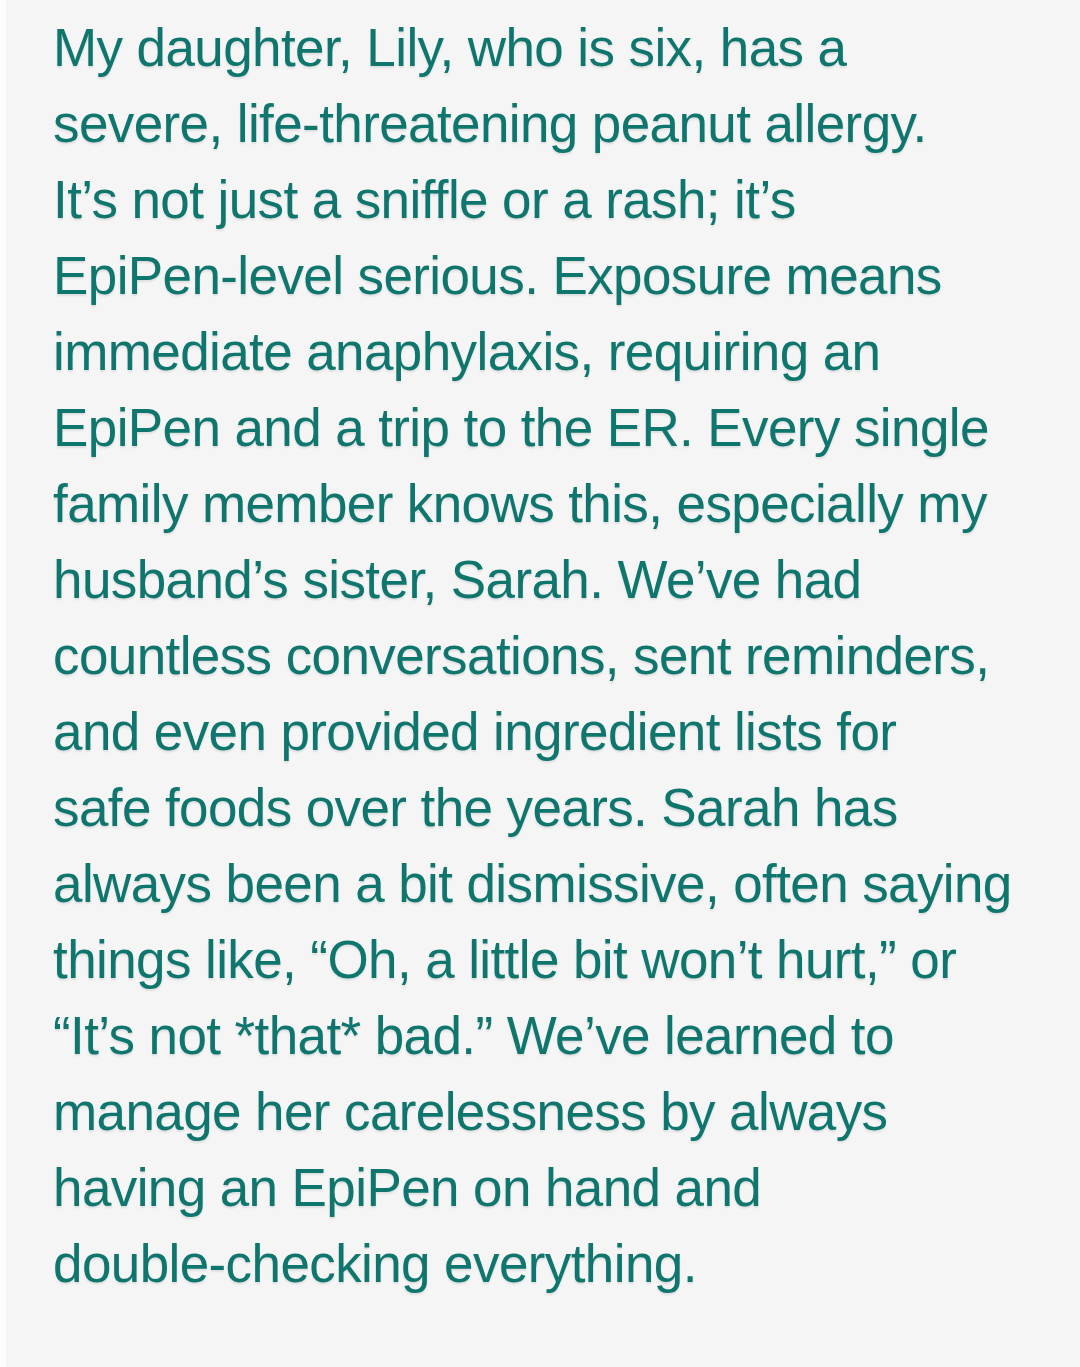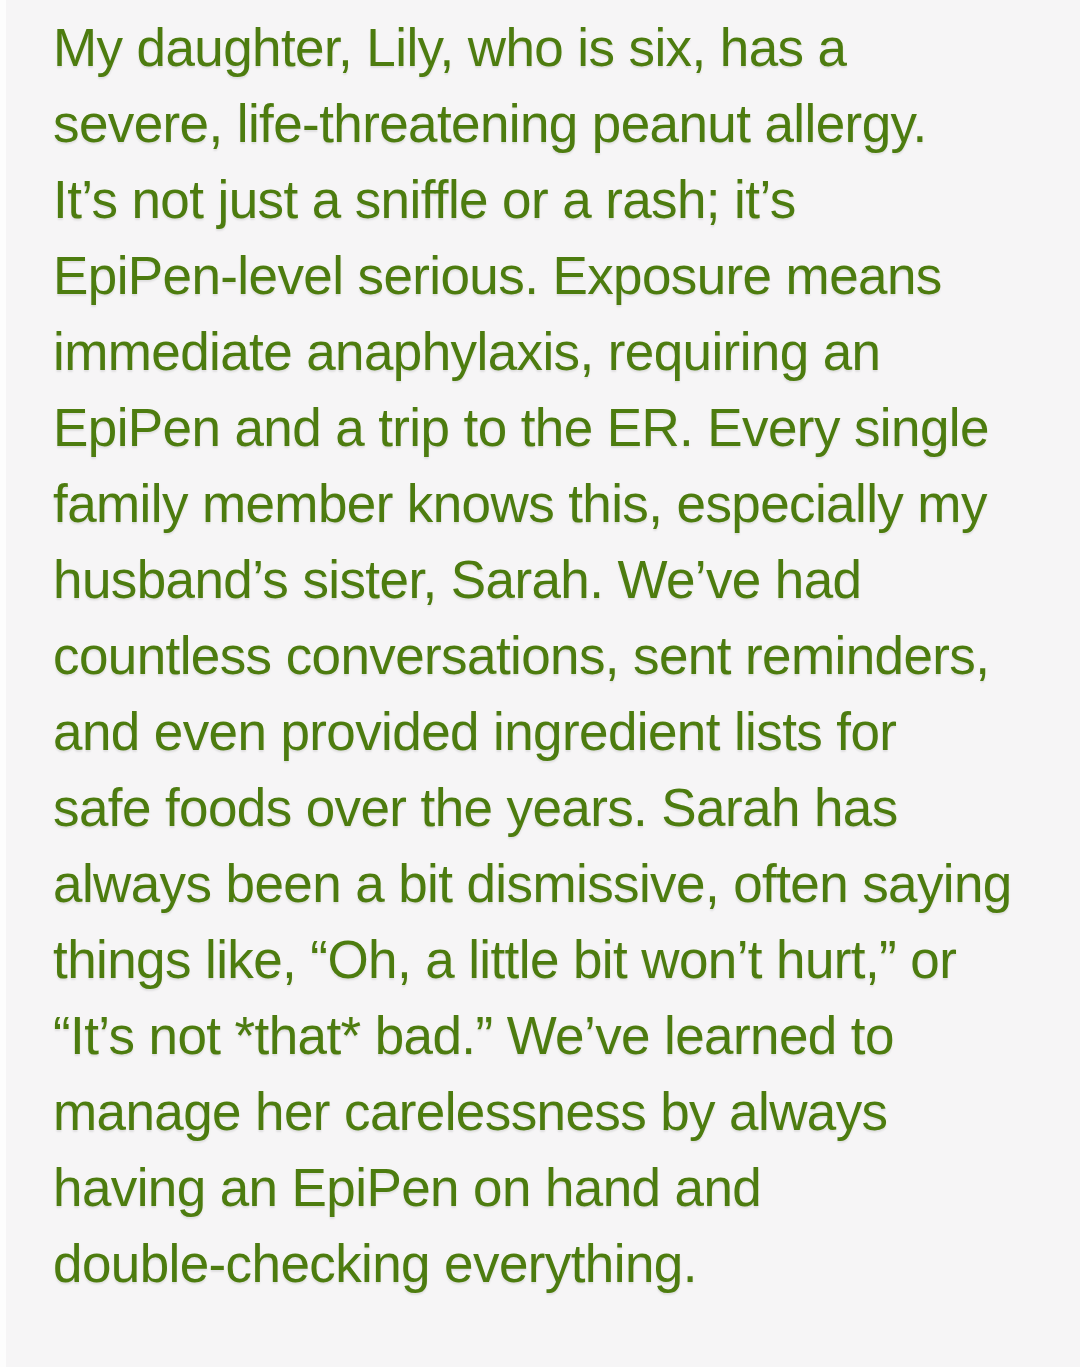--- a/index.html
+++ b/index.html
@@ -26,21 +26,21 @@
     position: absolute;
     left: 0;
     top: 0;
     margin: 0;
     padding: 10px 20px 0 53px;
     width: 1007px;
     font-size: 53px;
     line-height: 76px;
     letter-spacing: -0.6px;
     font-weight: 400;
-    color: #4d7c0f;
+    color: #0f766e;
     white-space: pre;
     text-shadow: 0 2px 2px rgba(33, 31, 36, 0.10);
   }
 </style>
 </head>
 <body>
 
 <div class="edge-strip"></div>
 
 <p class="post-body">My daughter, Lily, who is six, has a

